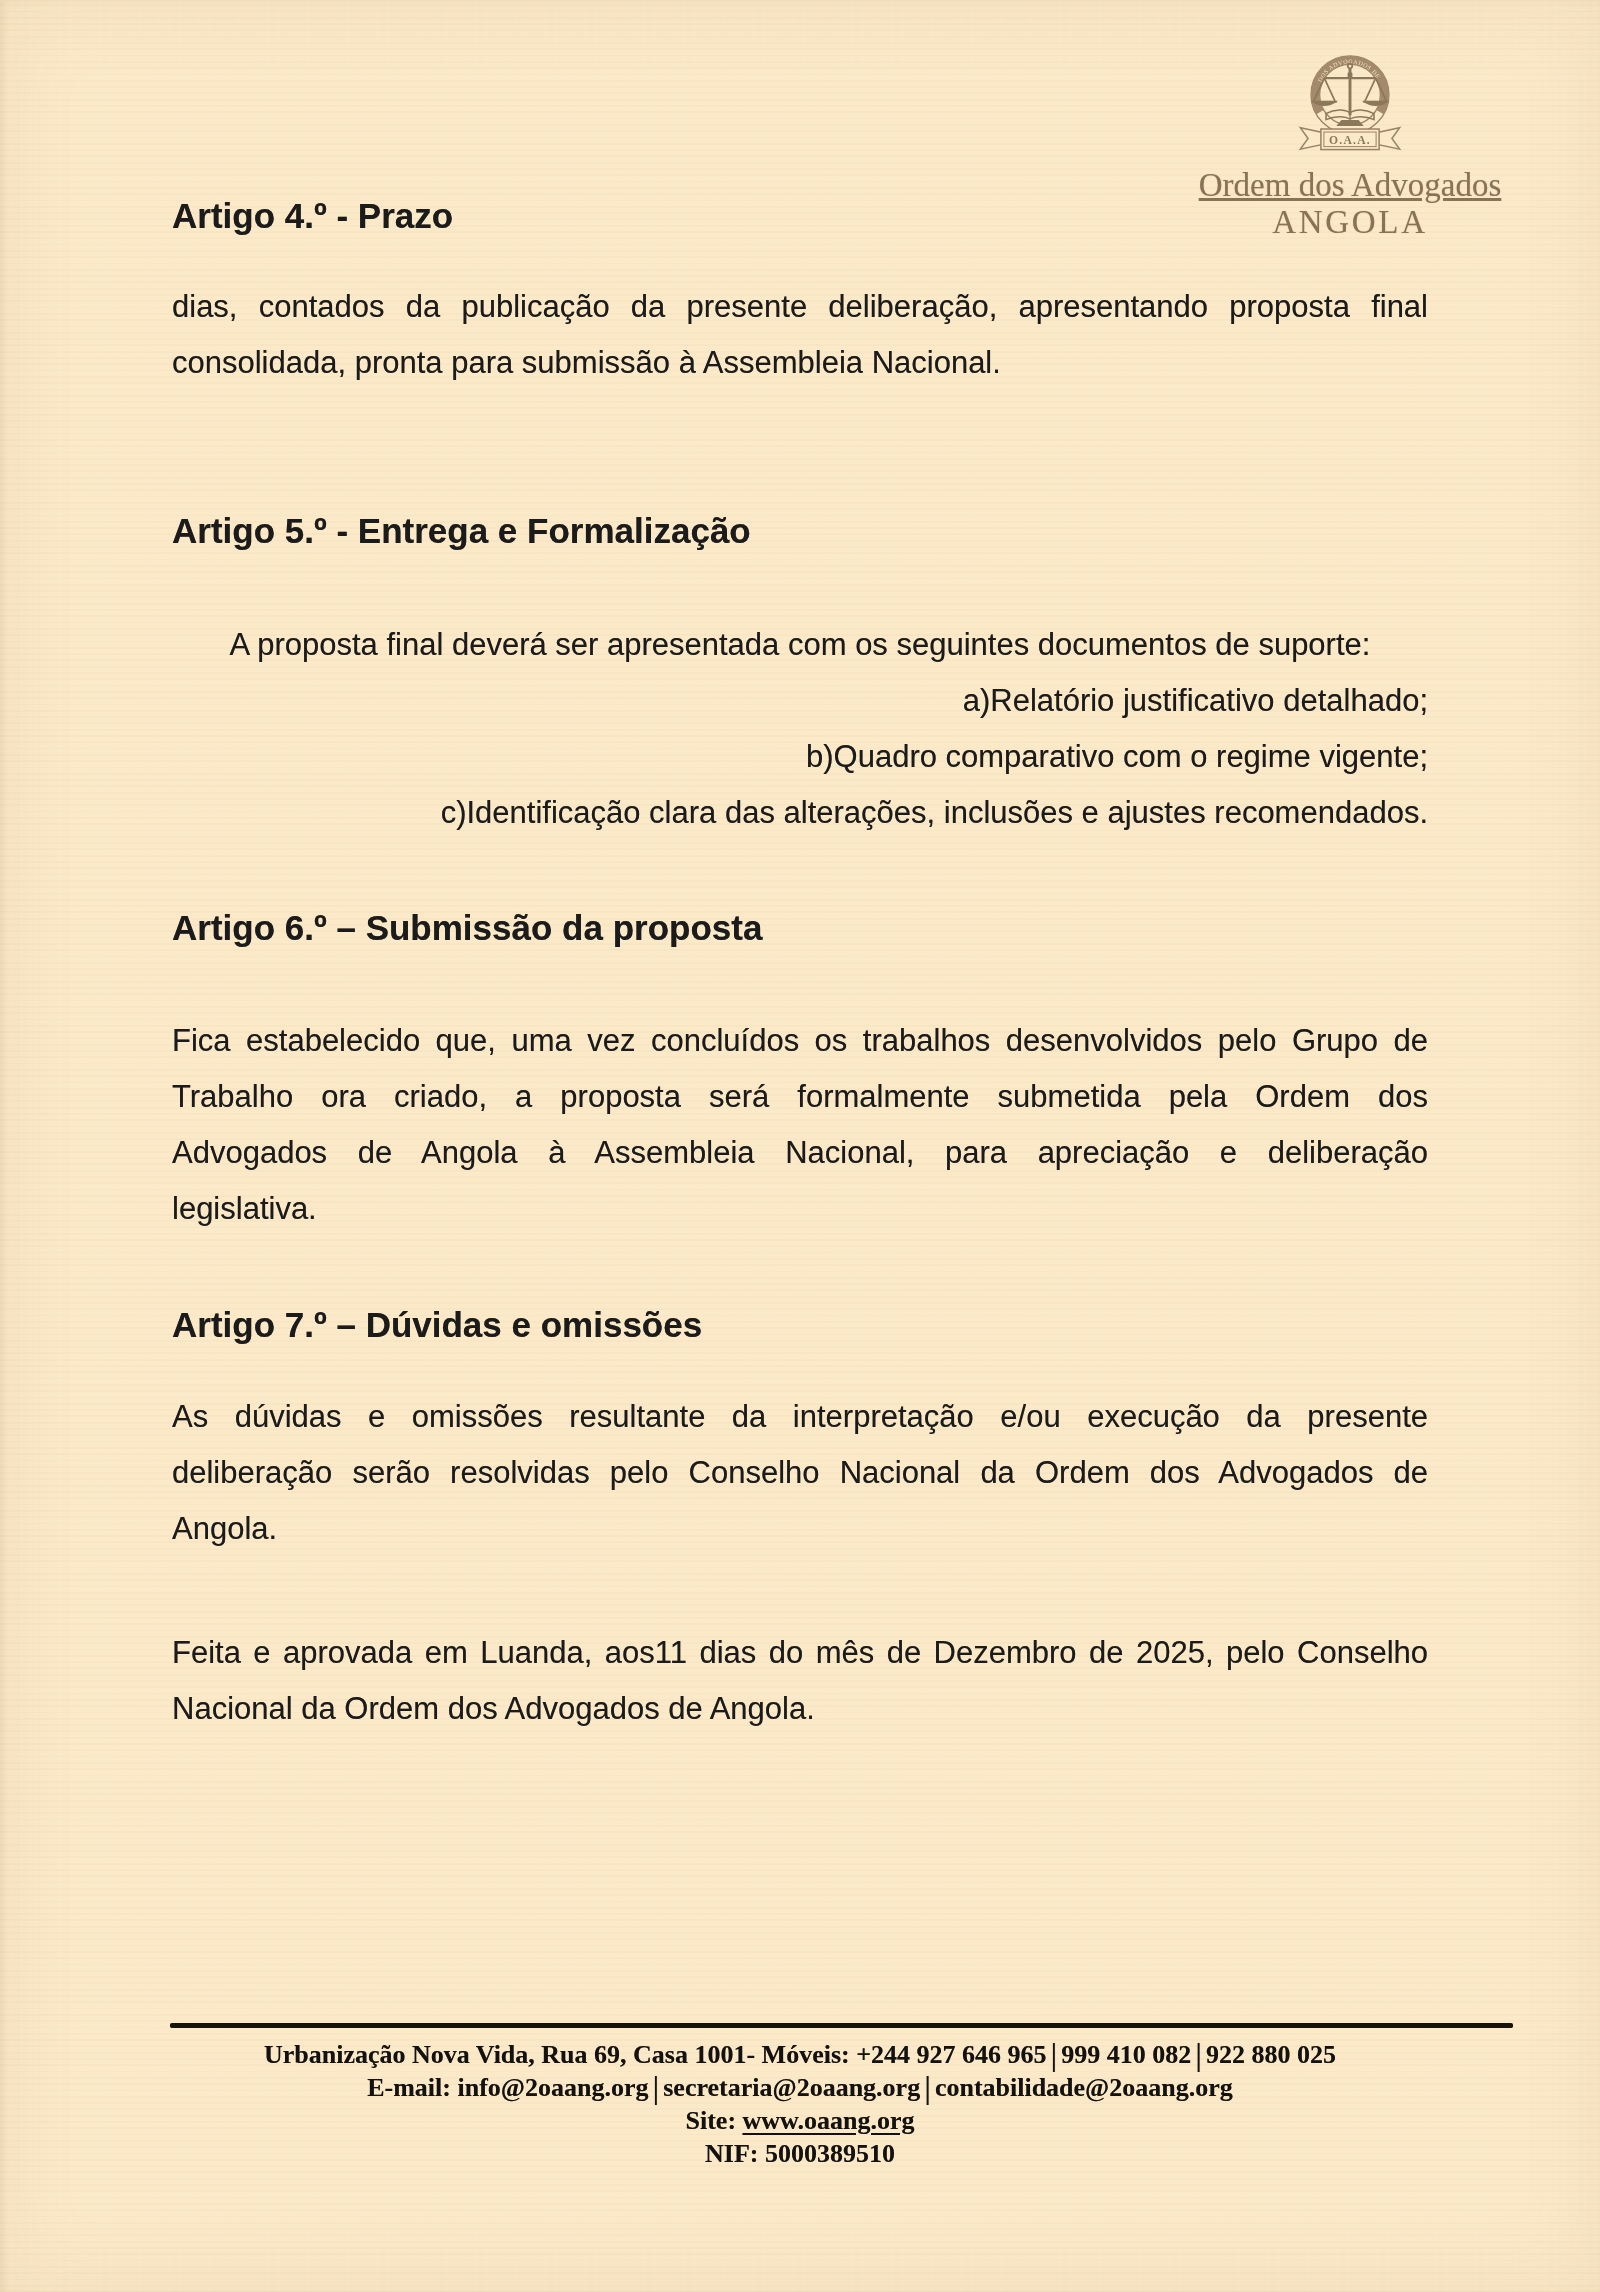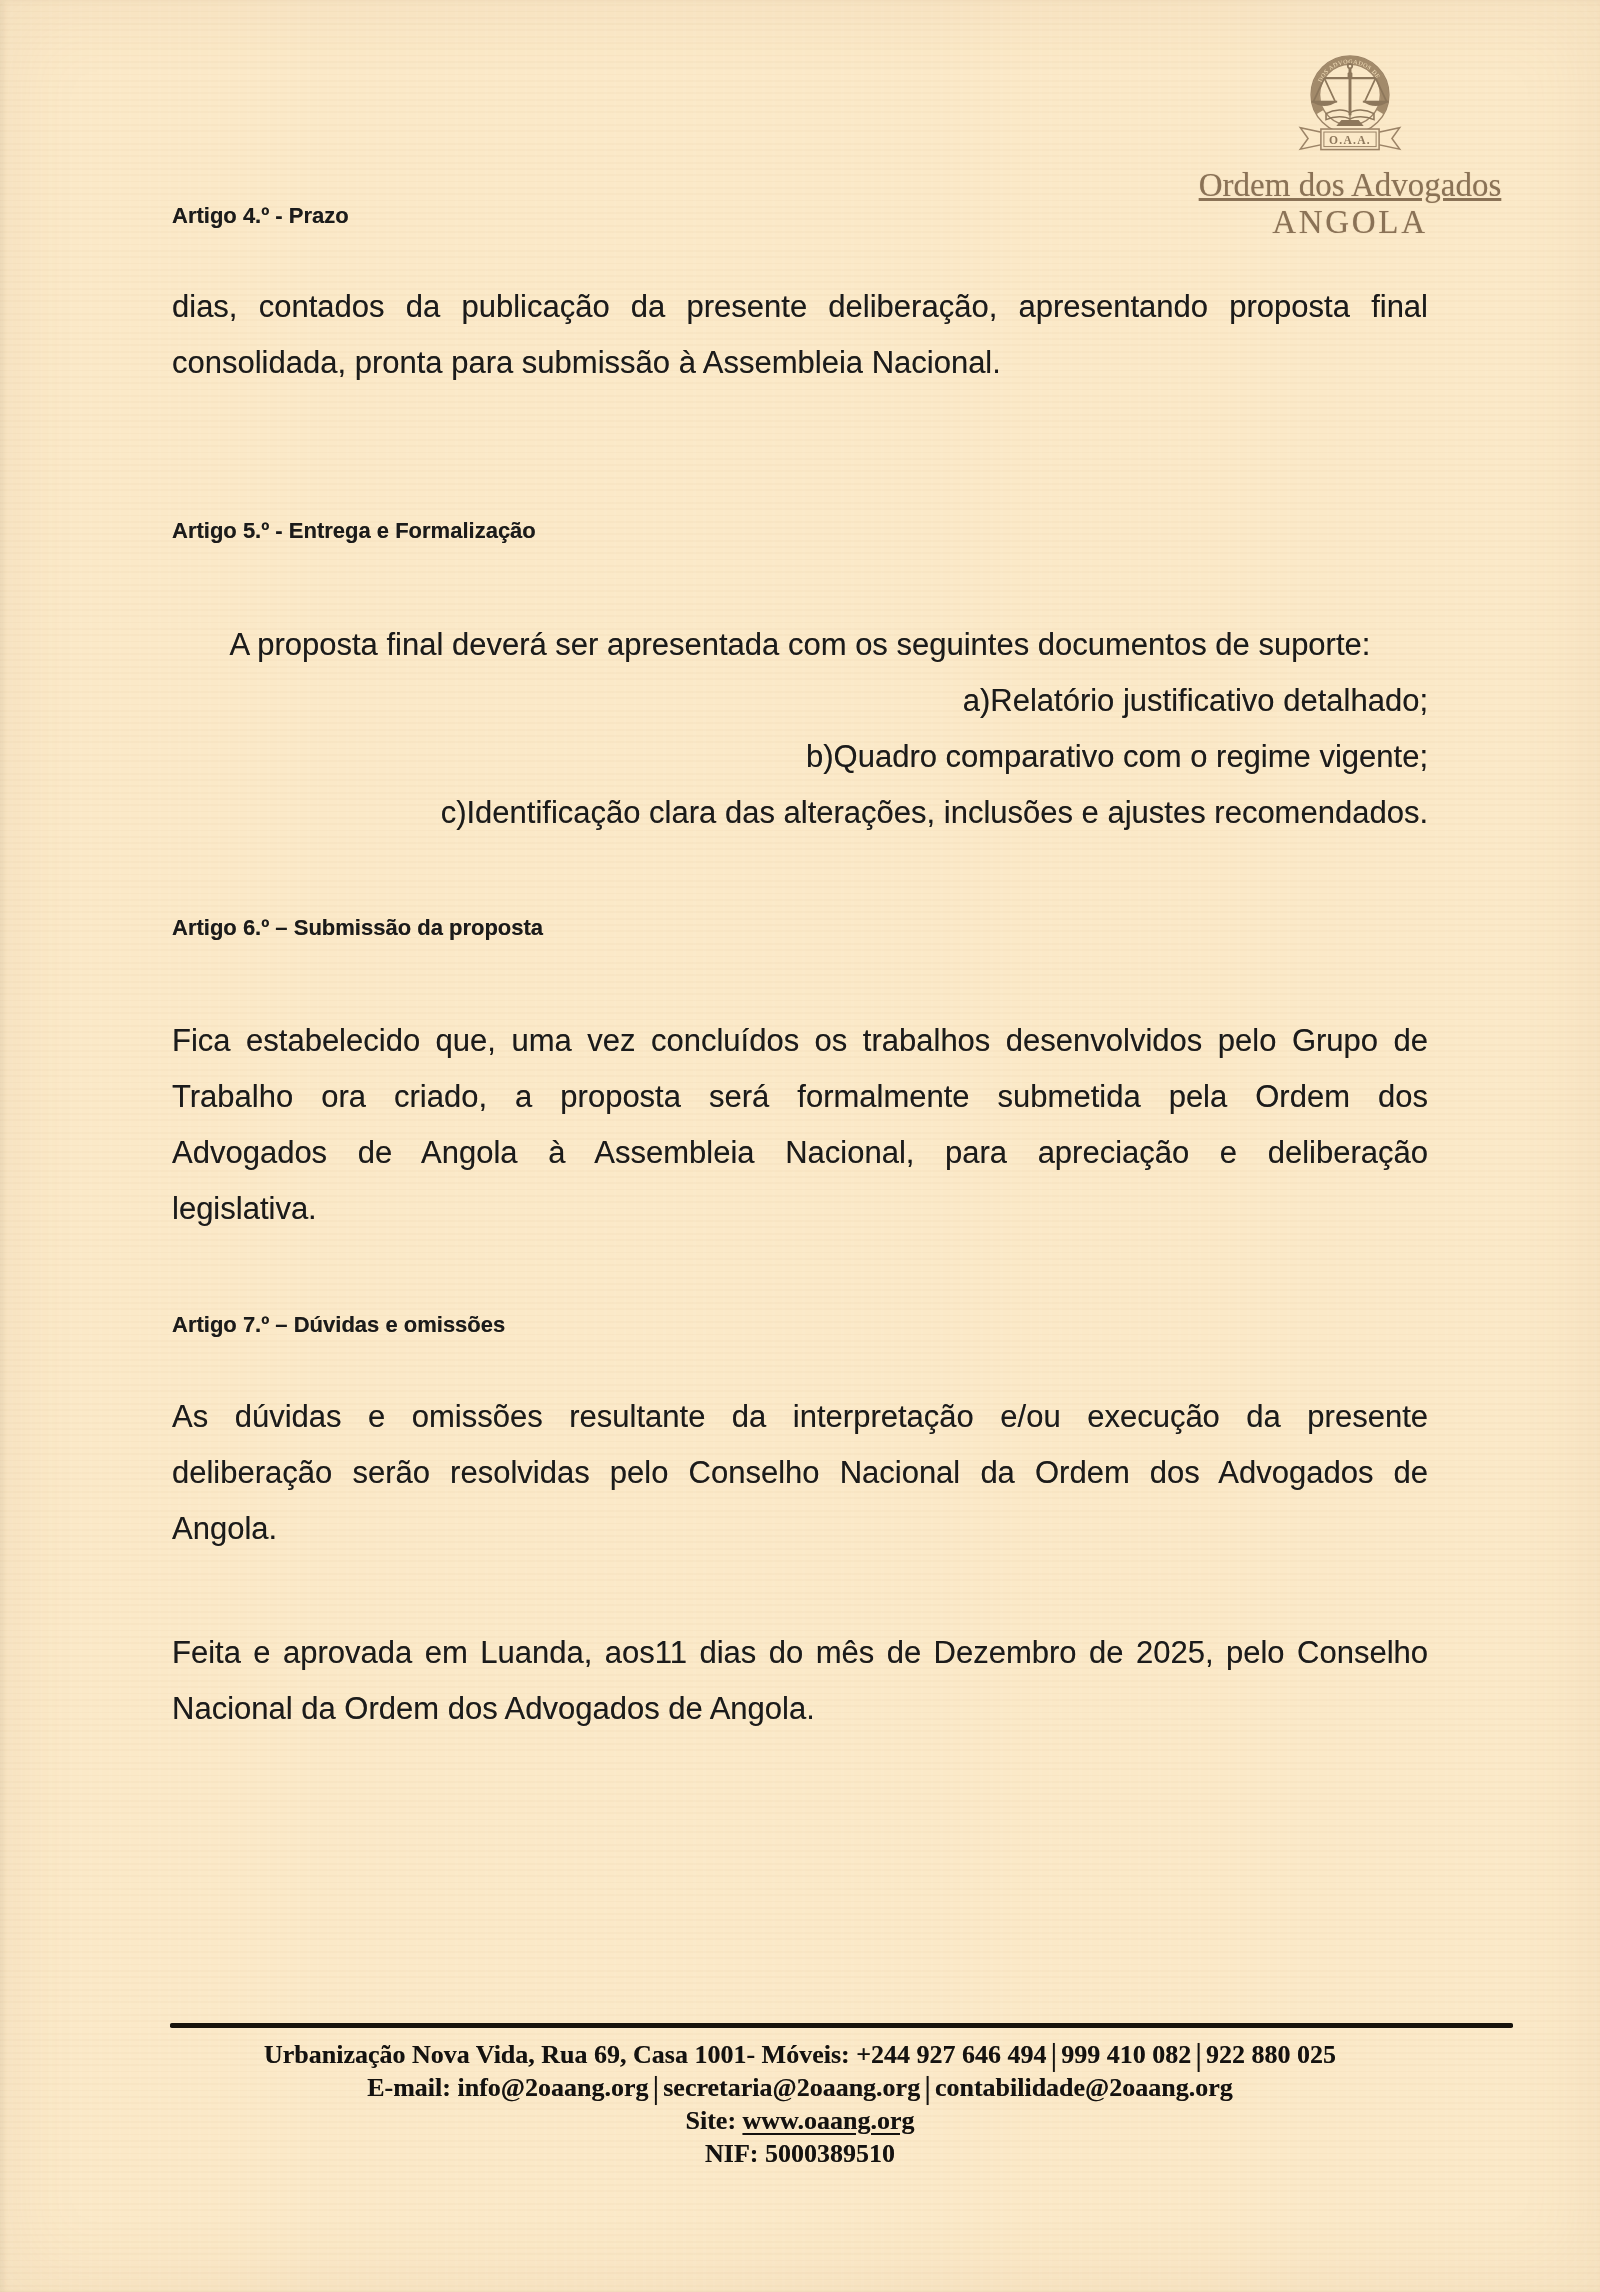--- a/index.html
+++ b/index.html
@@ -17,21 +17,21 @@
     color:#1b1b1b;
   }
   
   .logo{position:absolute; left:1198px; top:52px; width:304px; display:flex; flex-direction:column; align-items:center;}
   .logo svg{display:block;}
   .orgname{margin-top:14.3px; font-family:"Liberation Serif","DejaVu Serif",serif; font-size:33px; line-height:36px; color:#8a7256; text-shadow:0 0 0.9px rgba(138,114,86,0.45); white-space:nowrap;text-decoration:underline;}
   .country{font-family:Liberation Serif, serif; font-size:33px; line-height:38px; letter-spacing:2.7px; color:#8a7256; text-shadow:0 0 0.9px rgba(138,114,86,0.45);}
   
   .h{
     position:absolute; left:172px; width:1256px;
-    font-size:22px; font-weight:bold; line-height:41px;
+    font-size:35px; font-weight:bold; line-height:41px;
     margin:0; text-shadow:0 0 0.6px rgba(30,25,15,0.55);
   }
   .para{position:absolute; left:172px; width:1256px; font-size:31px; line-height:56px; text-shadow:0 0 0.6px rgba(30,25,15,0.5);}
   .jline{text-align:justify; text-align-last:justify;}
   .jline.last{text-align-last:left;}
   .intro{text-align:center;}
   .item{padding-left:145px;text-align:right;}
   .ilabel{display:inline-block; width:56px;}
   
   .rule{position:absolute; left:170px; top:2023px; width:1343px; height:4.5px; background:#17130c; border-radius:1.8px;}
@@ -134,21 +134,21 @@
 
   <div class="para" style="top:1625px">
     <div class="jline">Feita e aprovada em Luanda, aos11 dias do mês de Dezembro de 2025, pelo Conselho</div>
     <div class="jline last">Nacional da Ordem dos Advogados de Angola.</div>
   </div>
 
   <div class="rule"></div>
   <div class="footer">
     <div>
       <span>Urbanização Nova Vida, Rua 69, Casa 1001- Móveis:</span>
-      <span>+244 927 646 494</span><span class="bar">|</span><span>999 410 082</span><span class="bar">|</span><span>922 880 025</span>
+      <span>+244 927 646 965</span><span class="bar">|</span><span>999 410 082</span><span class="bar">|</span><span>922 880 025</span>
     </div>
     <div>
       <span>E-mail:</span>
       <span>info@2oaang.org</span><span class="bar">|</span><span>secretaria@2oaang.org</span><span class="bar">|</span><span>contabilidade@2oaang.org</span>
     </div>
     <div>
       <span>Site:</span>
       <span class="site-url">www.oaang.org</span>
     </div>
     <div>NIF: 5000389510</div>

